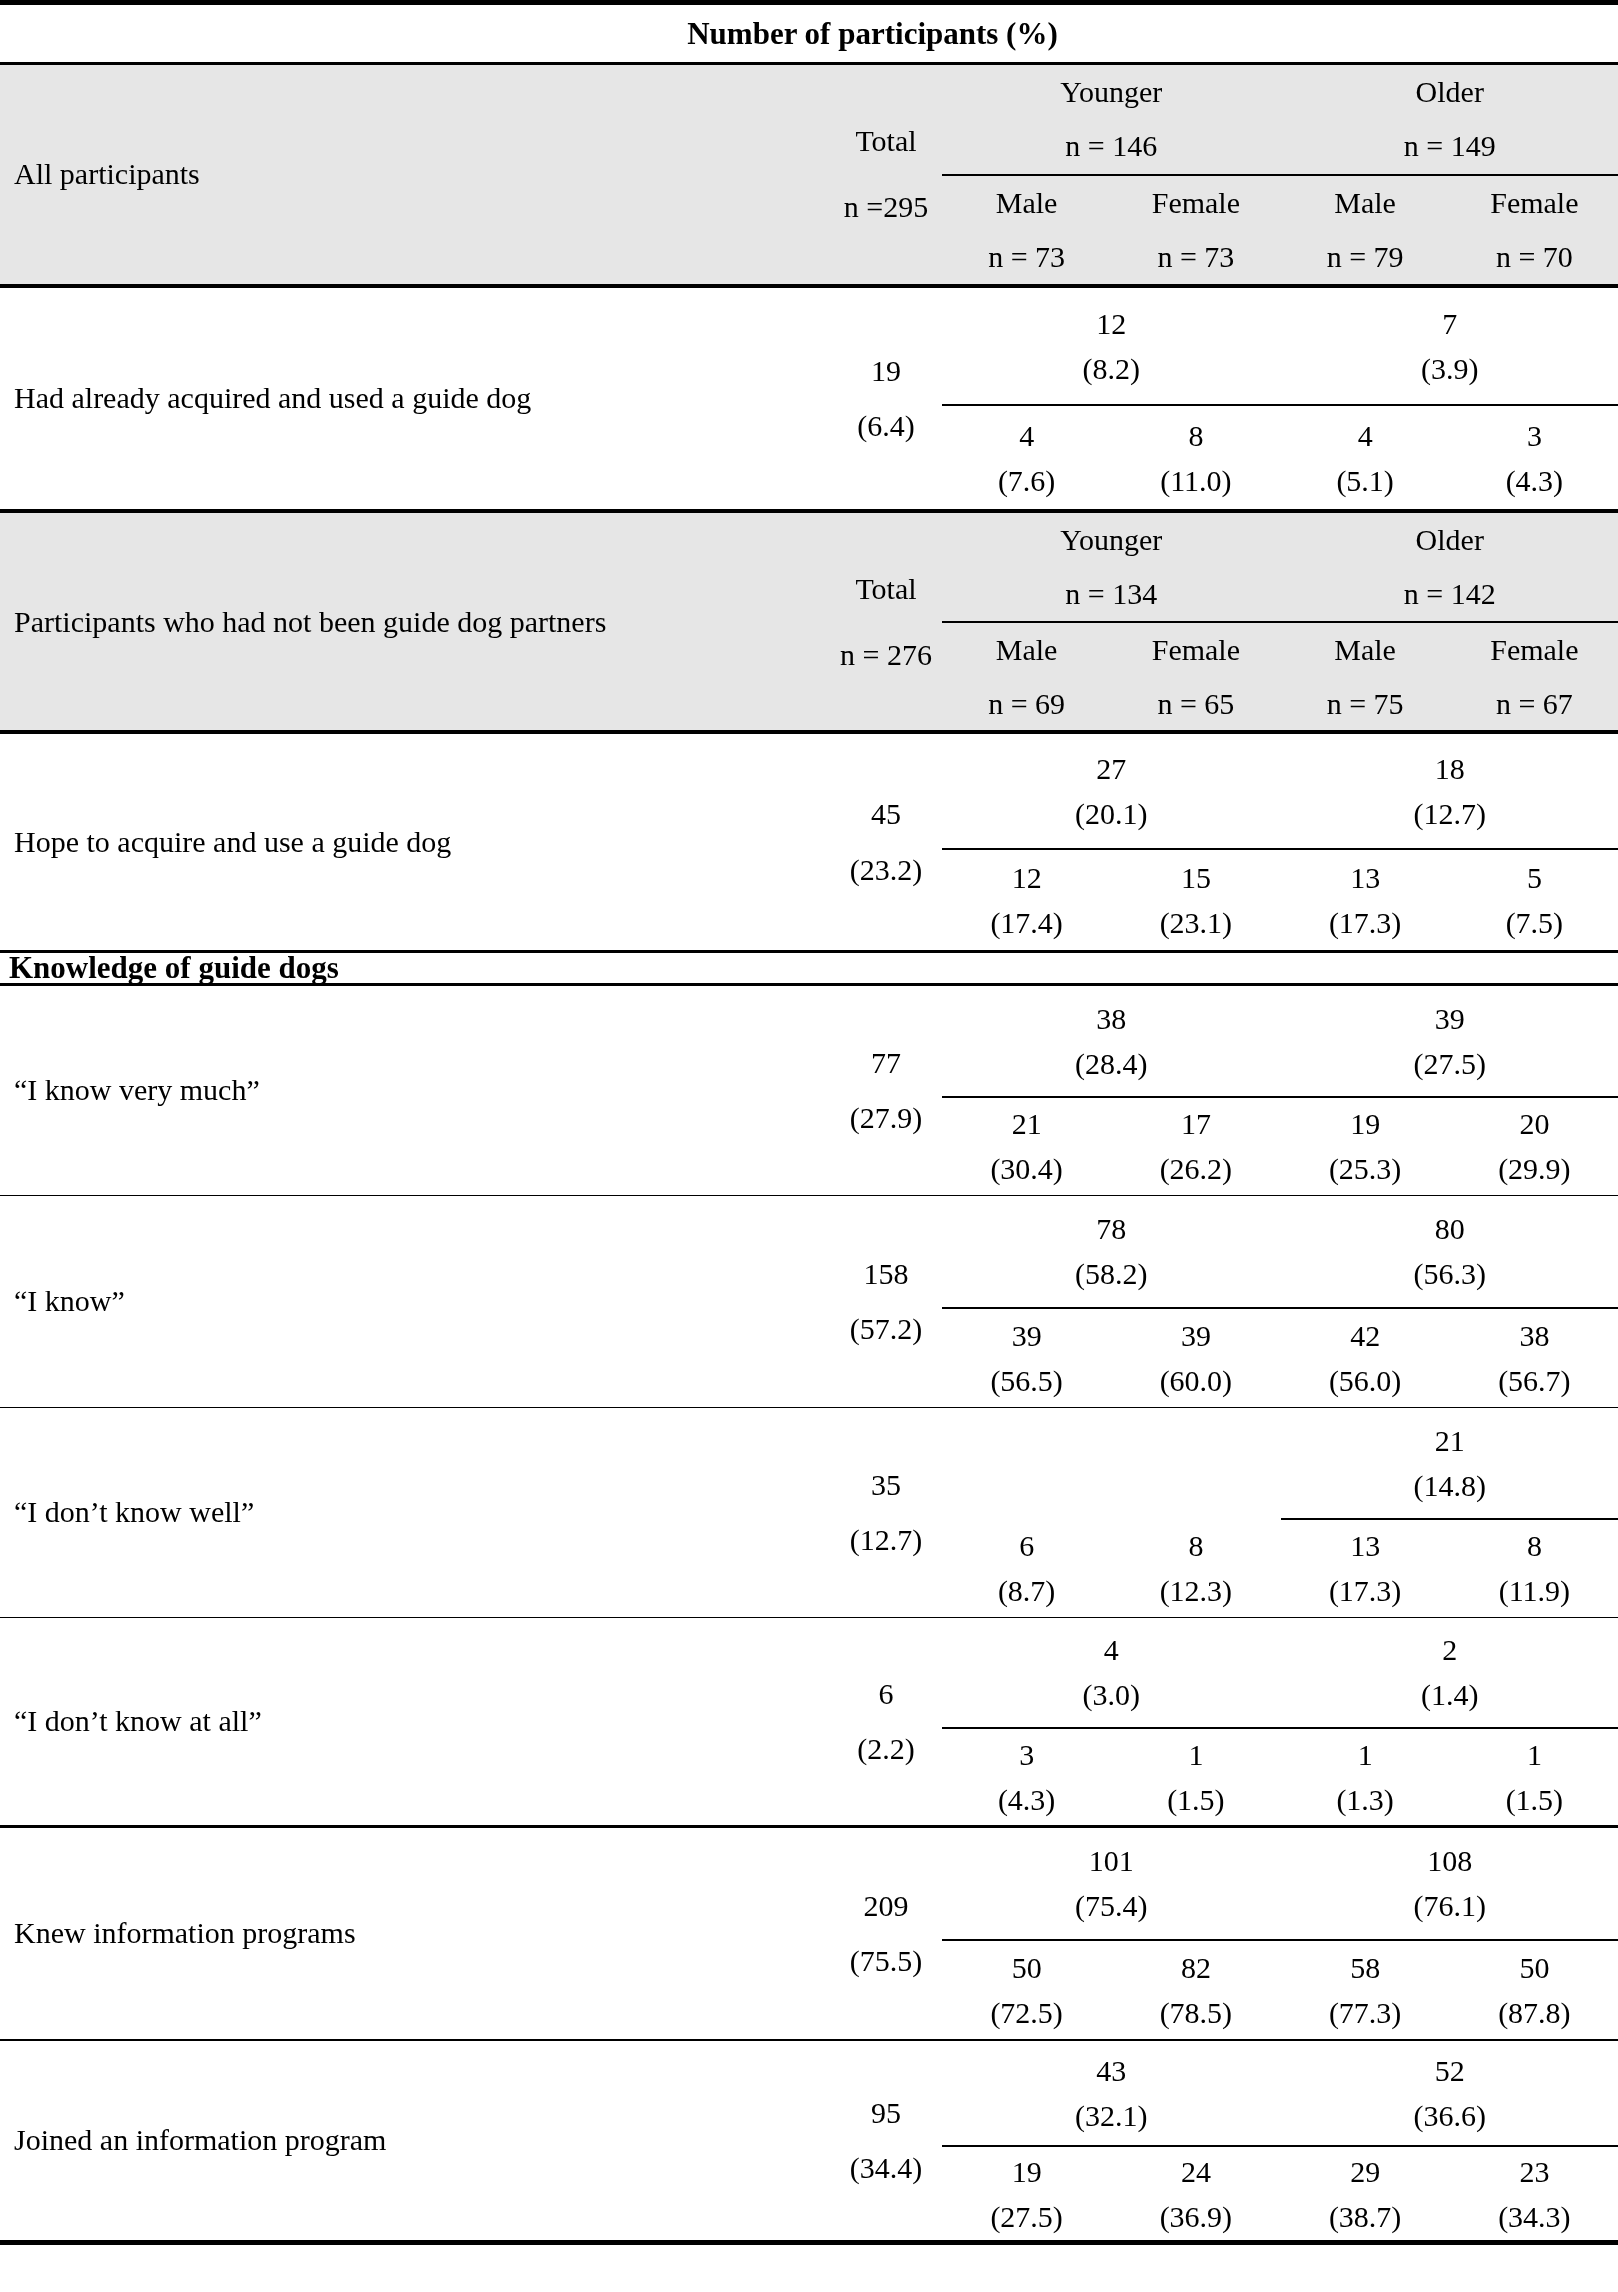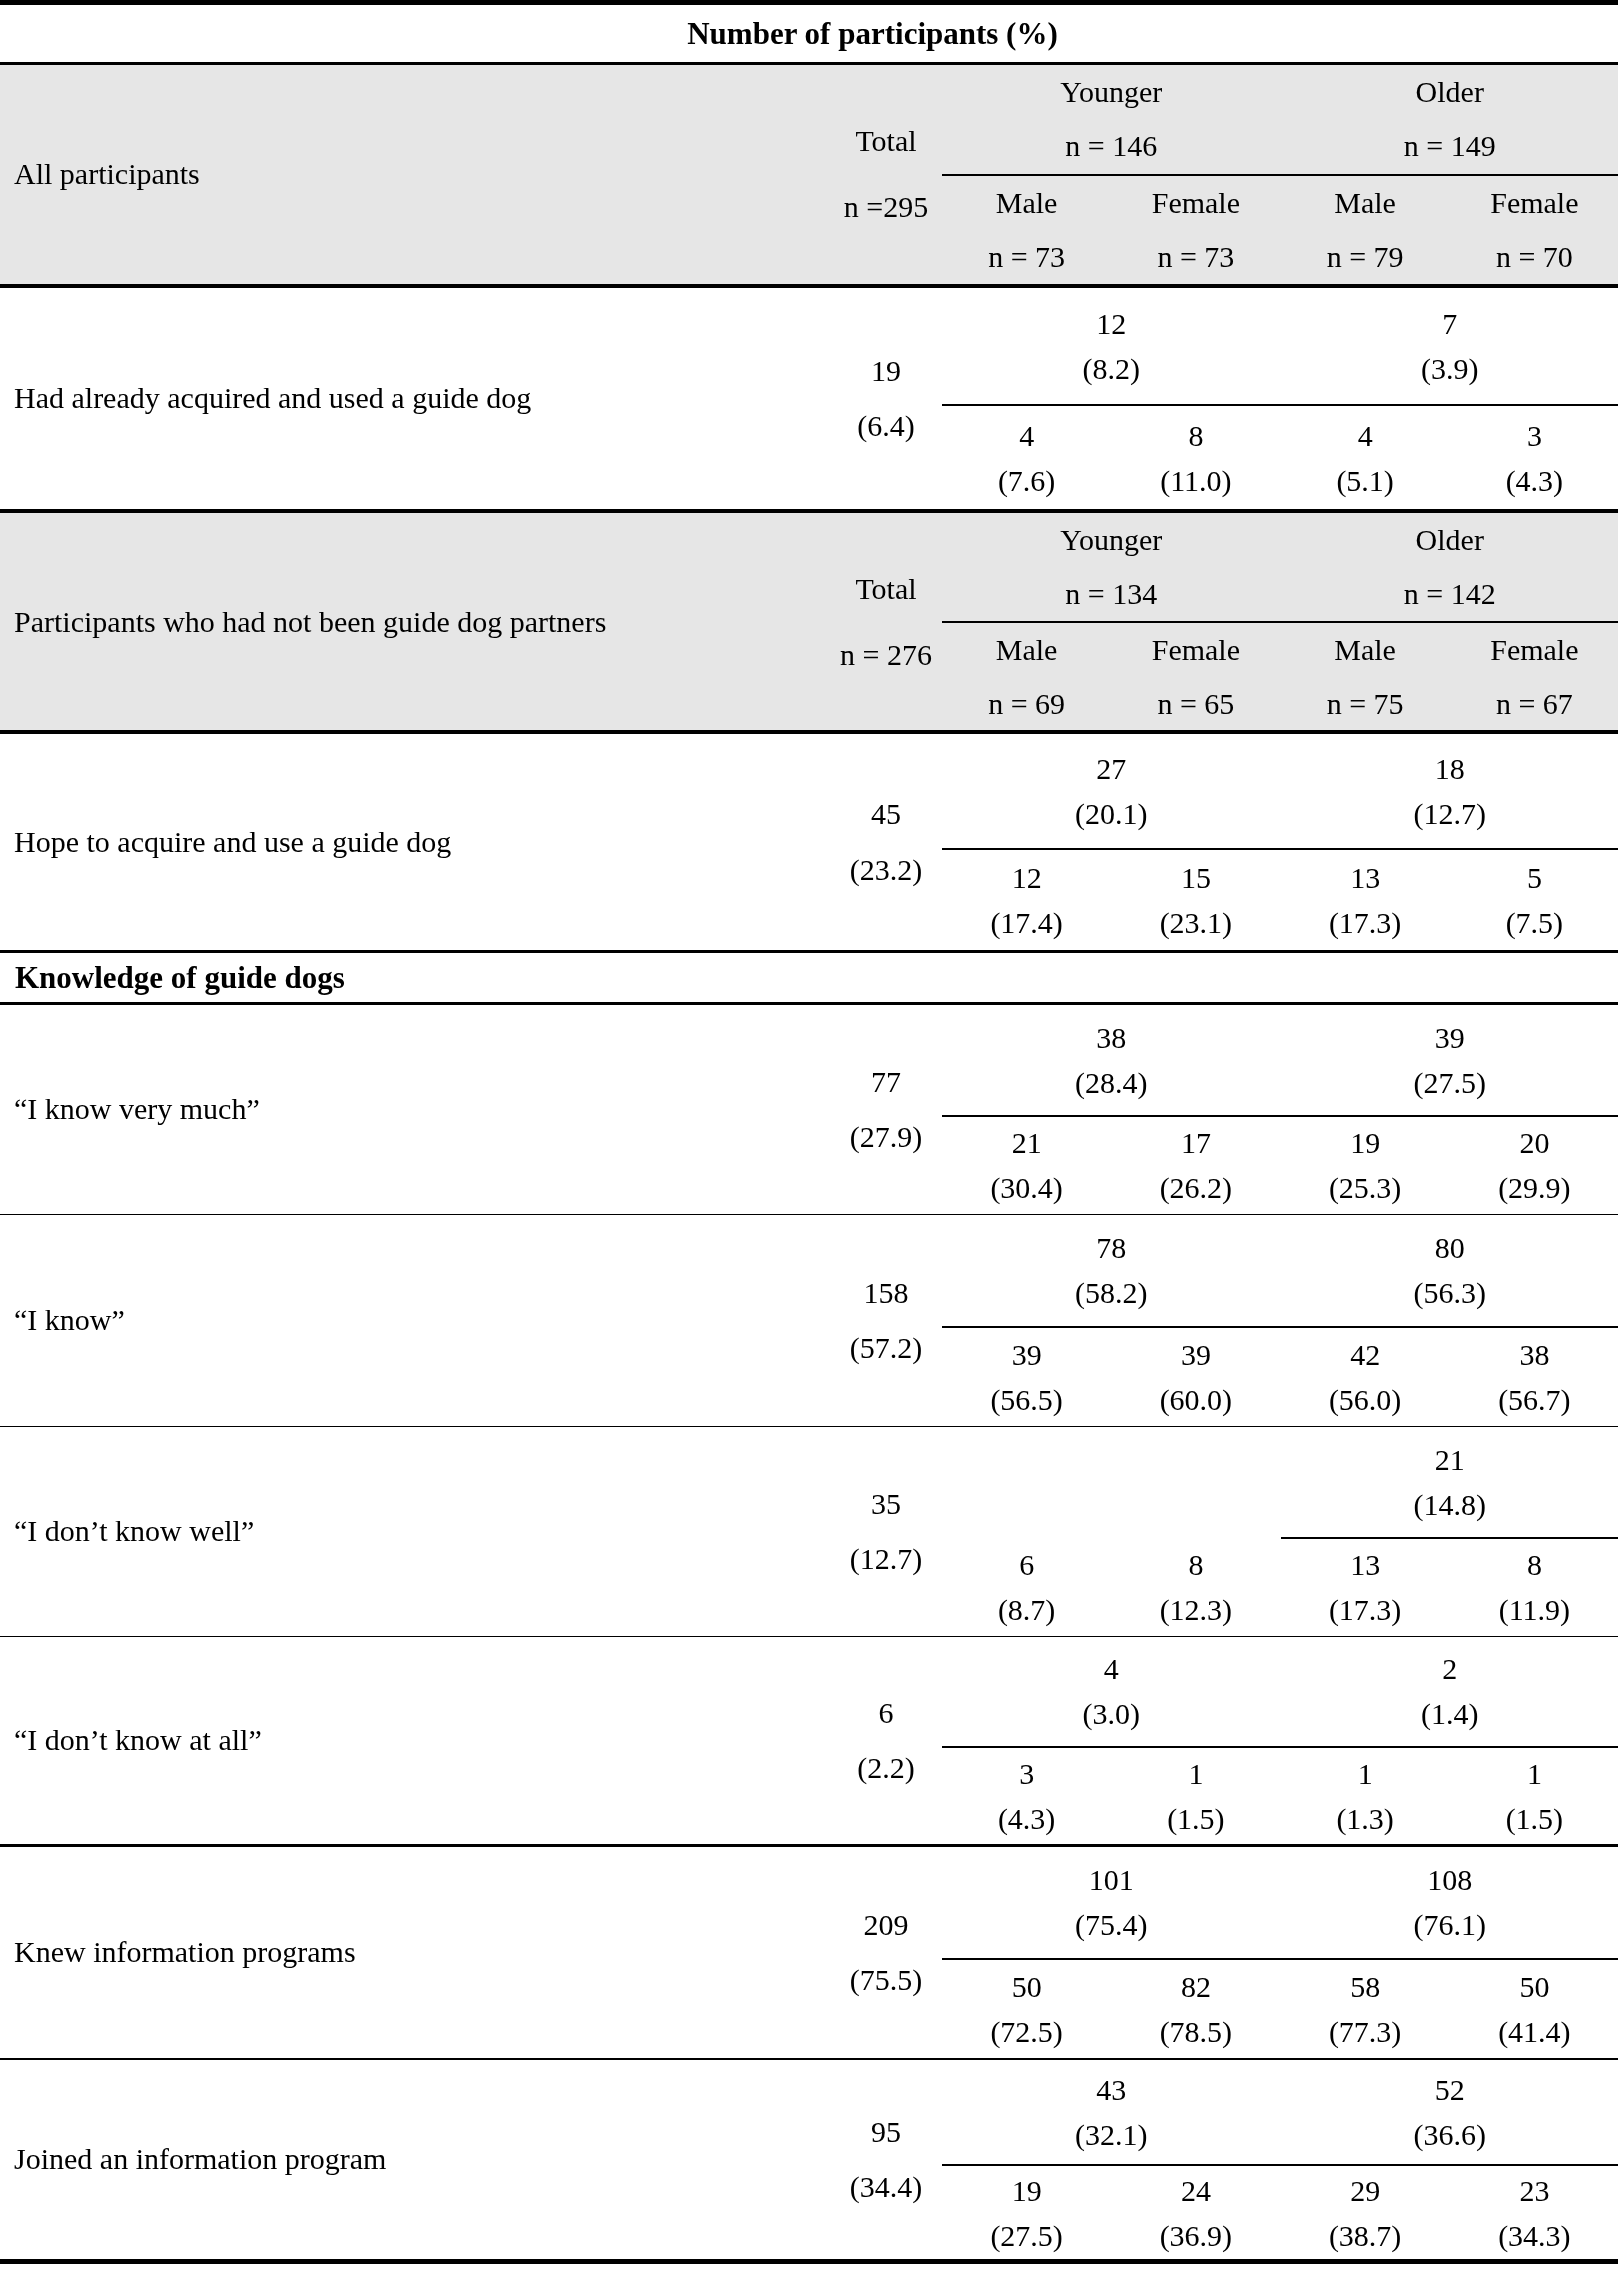--- a/index.html
+++ b/index.html
@@ -53,23 +53,23 @@
   .hdr { background: #e6e6e6; }
   .hdr .gy span, .hdr .go span, .hdr .sub span { line-height: 1.8; }
   .hdr .tot span { line-height: 2.2; }
 
   .row { background: #fff; }
   .row .gy span, .row .go span,
   .row .s3 span, .row .s4 span, .row .s5 span, .row .s6 span { line-height: 1.5; }
   .row .tot span { line-height: 1.85; }
 
   .section-head {
-    height: 52px;
+    height: 33px;
     display: flex; align-items: center;
-    padding-left: 15px; box-sizing: border-box;
+    padding-left: 9px; box-sizing: border-box;
     font-weight: bold; font-size: 31px;
     border-bottom: 3.9px solid #000;
     background: #fff;
   }
 
   
   .h-hdr1 { height: 223px; }
   .h-row0 { height: 225px; }
   .h-hdr2 { height: 221px; }
   .h-row1 { height: 219px; }
@@ -369,21 +369,21 @@
     <div class="cell s4">
       <span>82</span>
       <span>(78.5)</span>
     </div>
     <div class="cell s5">
       <span>58</span>
       <span>(77.3)</span>
     </div>
     <div class="cell s6">
       <span>50</span>
-      <span>(41.4)</span>
+      <span>(87.8)</span>
     </div>
   </div>
 
   <div class="block row h-row7 bb6">
     <div class="cell lbl">Joined an information program</div>
     <div class="cell tot">
       <span>95</span>
       <span>(34.4)</span>
     </div>
     <div class="cell gy">

